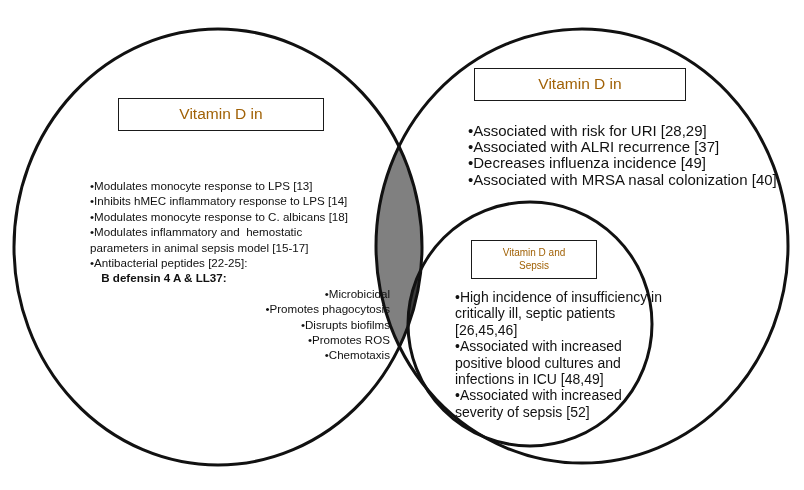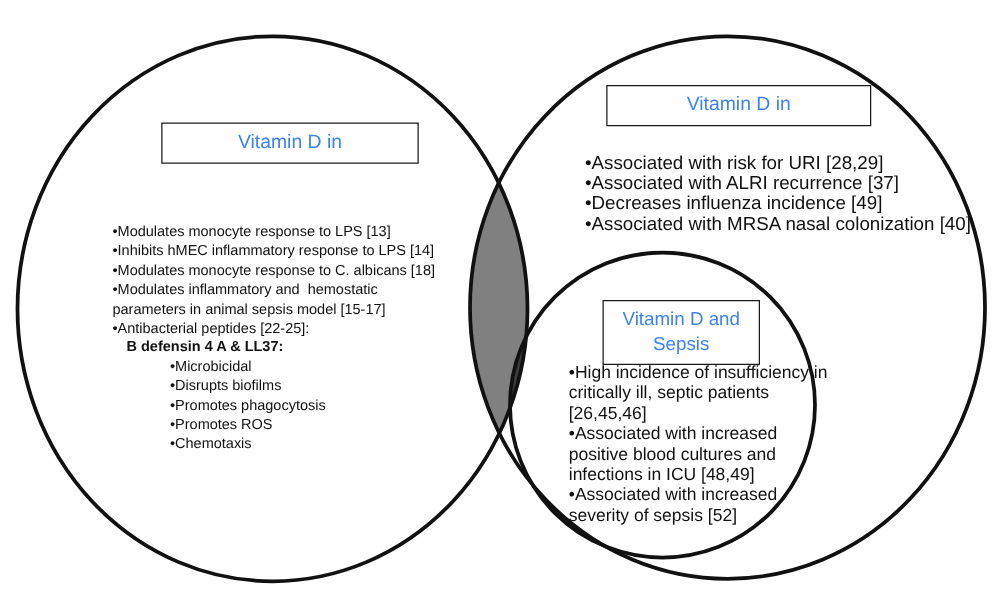--- a/index.html
+++ b/index.html
@@ -37,22 +37,21 @@
 
   
   .title-box {
     position: absolute;
     border: 1.3px solid #1a1a1a;
     background: #ffffff;
     text-align: center;
     line-height: 1.30;
     box-sizing: border-box;
     padding: 5px 10px 6px 10px;
-    color: #3b82f6;
-    margin-left: 11px;
+    color: #a16207;
   }
   .title-box .tline {
     display: block;
     white-space: nowrap;
   }
 
   #box-innate {
     left: 118px;
     top: 98px;
     width: 206px;
@@ -61,21 +60,21 @@
   #box-clinical {
     left: 474px;
     top: 68px;
     width: 212px;
     font-size: 15.5px;
   }
   #box-sepsis {
     left: 471px;
     top: 240px;
     width: 126px;
-    font-size: 15px;
+    font-size: 10px;
   }
 
   
   .bullets {
     position: absolute;
     color: #111111;
   }
   .bullets .b {
     white-space: pre;
     display: block;
@@ -100,21 +99,21 @@
     top: 289px;
     width: 215px;
     font-size: 14px;
     line-height: 16.4px;
   }
   #bullets-sepsis .b {
     white-space: normal;
   }
 
   .sub1 { padding-left: 8px; font-weight: bold; }
-  .sub2 { padding-left: 46px; }
+  .sub2 { padding-left: 46px; text-align: right; }
   .cont { padding-left: 0px; }
 </style>
 </head>
 <body>
 
 <div id="stage">
 
   <svg id="venn-svg" viewBox="0 0 804 490">
     <defs>
       <clipPath id="clip-innate">
@@ -151,22 +150,22 @@
 
     <div class="bullets" id="bullets-innate">
       <span class="b">•Modulates monocyte response to LPS [13]</span>
       <span class="b">•Inhibits hMEC inflammatory response to LPS [14]</span>
       <span class="b">•Modulates monocyte response to C. albicans [18]</span>
       <span class="b">•Modulates inflammatory and  hemostatic</span>
       <span class="b cont">parameters in animal sepsis model [15-17]</span>
       <span class="b">•Antibacterial peptides [22-25]:</span>
       <span class="b sub1"> B defensin 4 A &amp; LL37:</span>
       <span class="b sub2">•Microbicidal</span>
+      <span class="b sub2">•Promotes phagocytosis</span>
       <span class="b sub2">•Disrupts biofilms</span>
-      <span class="b sub2">•Promotes phagocytosis</span>
       <span class="b sub2">•Promotes ROS</span>
       <span class="b sub2">•Chemotaxis</span>
     </div>
 
     <div class="title-box" id="box-clinical">
       <span class="tline">Vitamin D in</span>
     </div>
 
     <div class="bullets" id="bullets-clinical">
       <span class="b">•Associated with risk for URI [28,29]</span>

